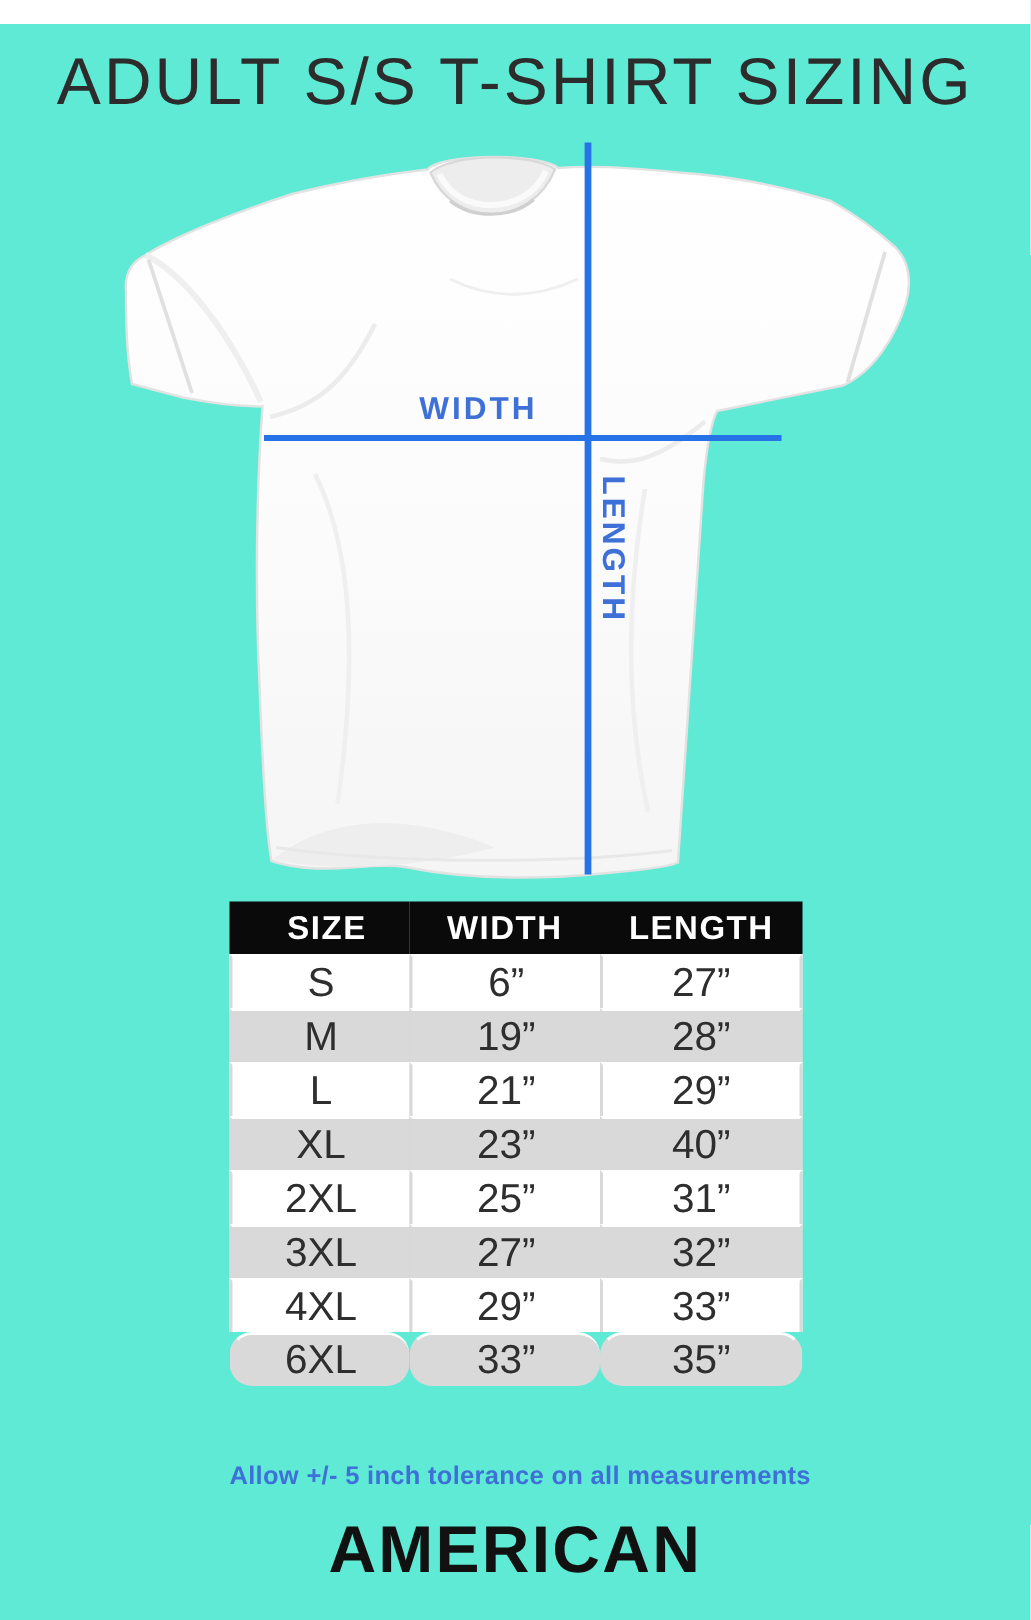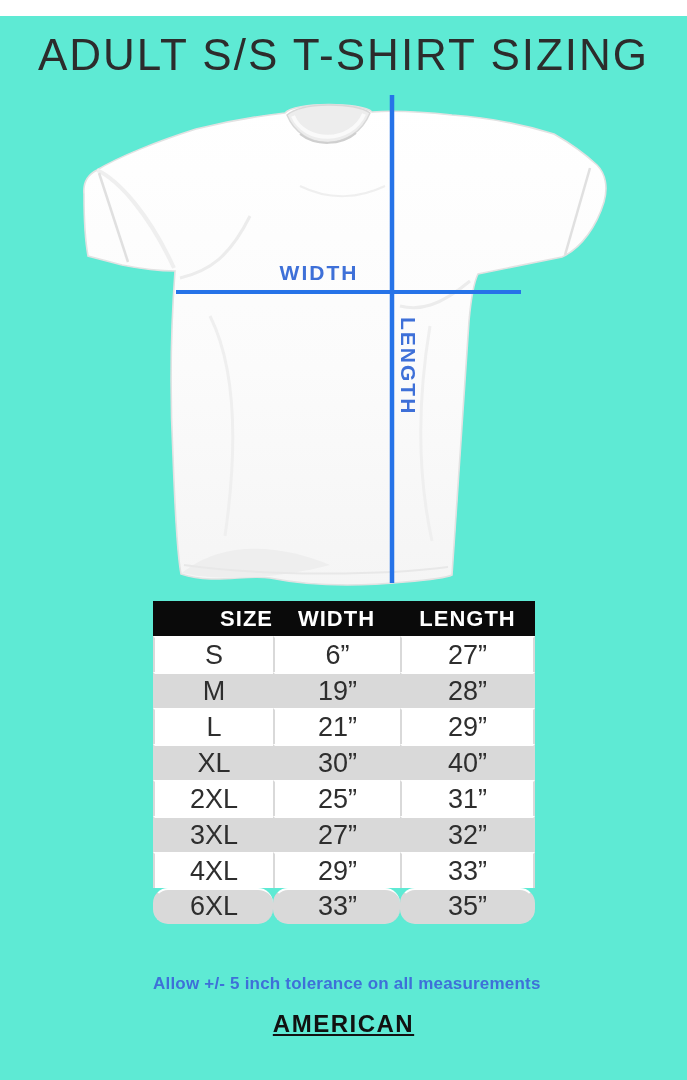--- a/index.html
+++ b/index.html
@@ -43,21 +43,21 @@
     table-layout:fixed;
   }
   .size-table col.c1 { width:120px; }
   .size-table col.c2 { width:127px; }
   .size-table col.c3 { width:135px; }
   .size-table th {
     background:var(--header-bg,#0a0a0a); color:var(--header-fg,#ffffff);
     height:35px; font-size:22px; font-weight:bold; letter-spacing:1px;
     text-align:center; vertical-align:middle;
   }
-  .size-table th:first-child { text-align:right; padding-left:10px; }
+  .size-table th:first-child { text-align:center; padding-left:10px; }
   .size-table td {
     height:36px; text-align:center; vertical-align:middle;
     font-size:27px; font-weight:300; color:#2e2e2e;
     border-top:2px solid #ffffff;
     background:#ffffff;
   }
   .size-table td + td { border-left:2px solid var(--stripe,#d9d9d9); }
   .size-table td:first-child { border-left:2px solid var(--stripe,#d9d9d9); }
   .size-table td:last-child  { border-right:2px solid var(--stripe,#d9d9d9); }
   .size-table tr:last-child td { border-bottom:2px solid var(--stripe,#d9d9d9);border-radius:15px; }
@@ -68,22 +68,22 @@
     position:absolute; left:153px; top:958px; width:382px;
     text-align:center;
     color:var(--note-blue,#2e6fe0);
     font-size:17px; font-weight:bold; letter-spacing:.2px;
     white-space:nowrap;
   }
 
   
   .brand { position:absolute; left:0; top:996px; width:687px; text-align:center; }
   .brand-top {
-    font-size:24px; font-weight:bold; letter-spacing:1.5px;
-    color:#111111; line-height:1.0;text-decoration:underline;
+    font-size:44px; font-weight:bold; letter-spacing:1.5px;
+    color:#111111; line-height:1.0;
   }
   .brand-bottom {
     margin-top:3px; margin-left:13px;
     font-size:16px; font-weight:400; letter-spacing:13px;
     color:#1c1c1c; line-height:1.0;
   }
 </style>
 </head>
 <body>
 
@@ -176,21 +176,21 @@
           <td>19”</td>
           <td>28”</td>
         </tr>
         <tr>
           <td>L</td>
           <td>21”</td>
           <td>29”</td>
         </tr>
         <tr>
           <td>XL</td>
-          <td>30”</td>
+          <td>23”</td>
           <td>40”</td>
         </tr>
         <tr>
           <td>2XL</td>
           <td>25”</td>
           <td>31”</td>
         </tr>
         <tr>
           <td>3XL</td>
           <td>27”</td>

